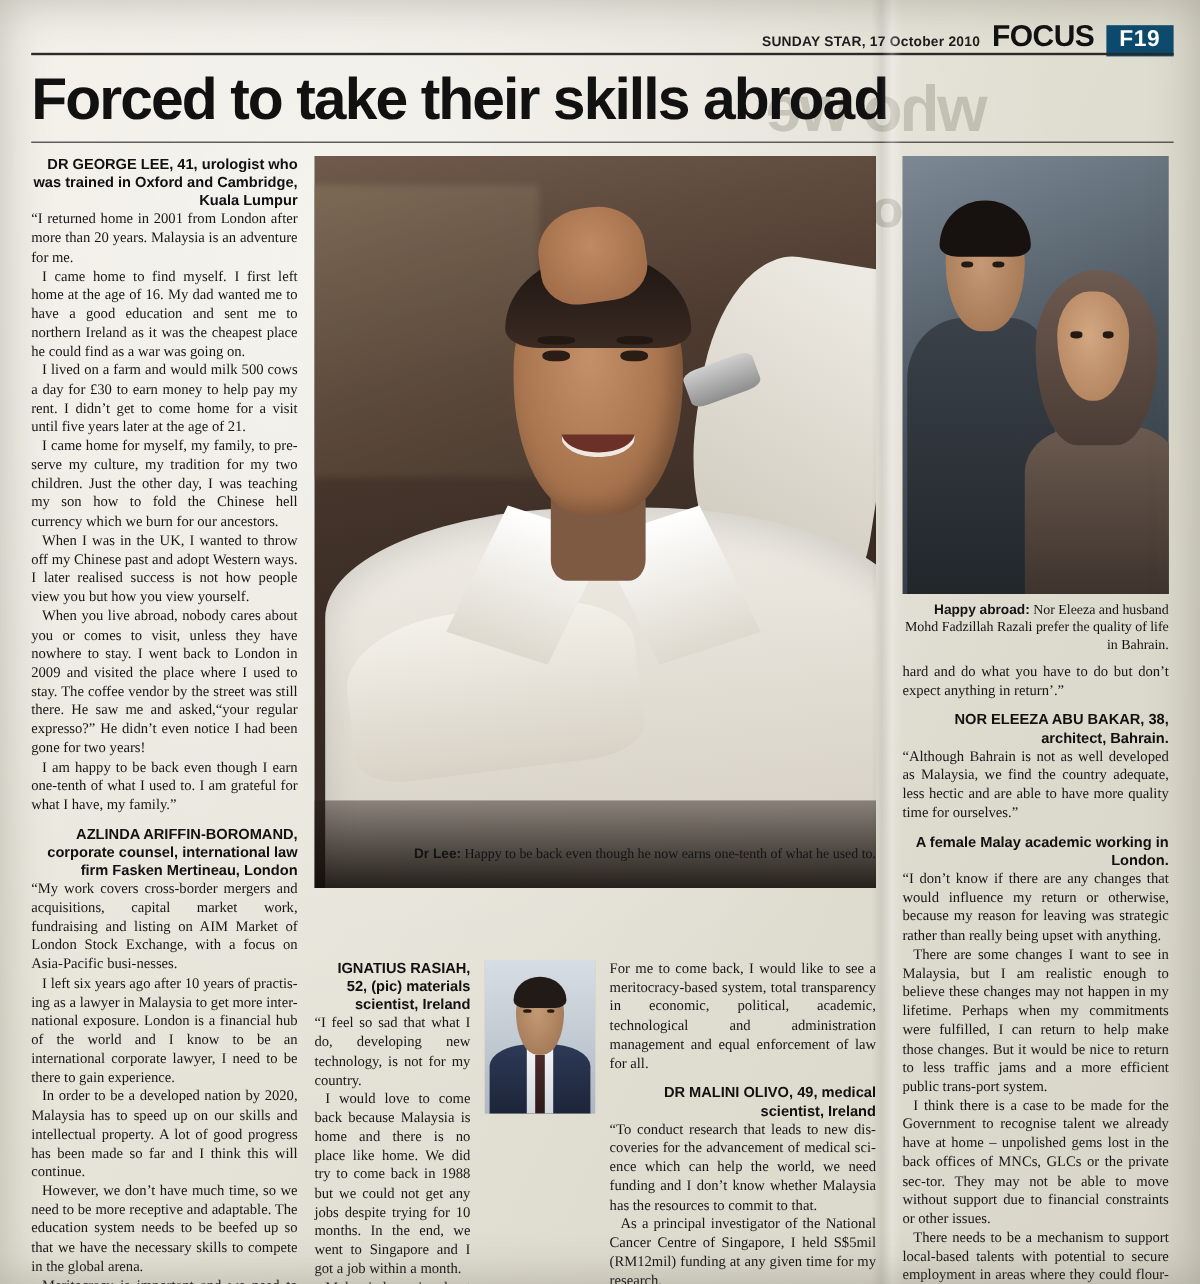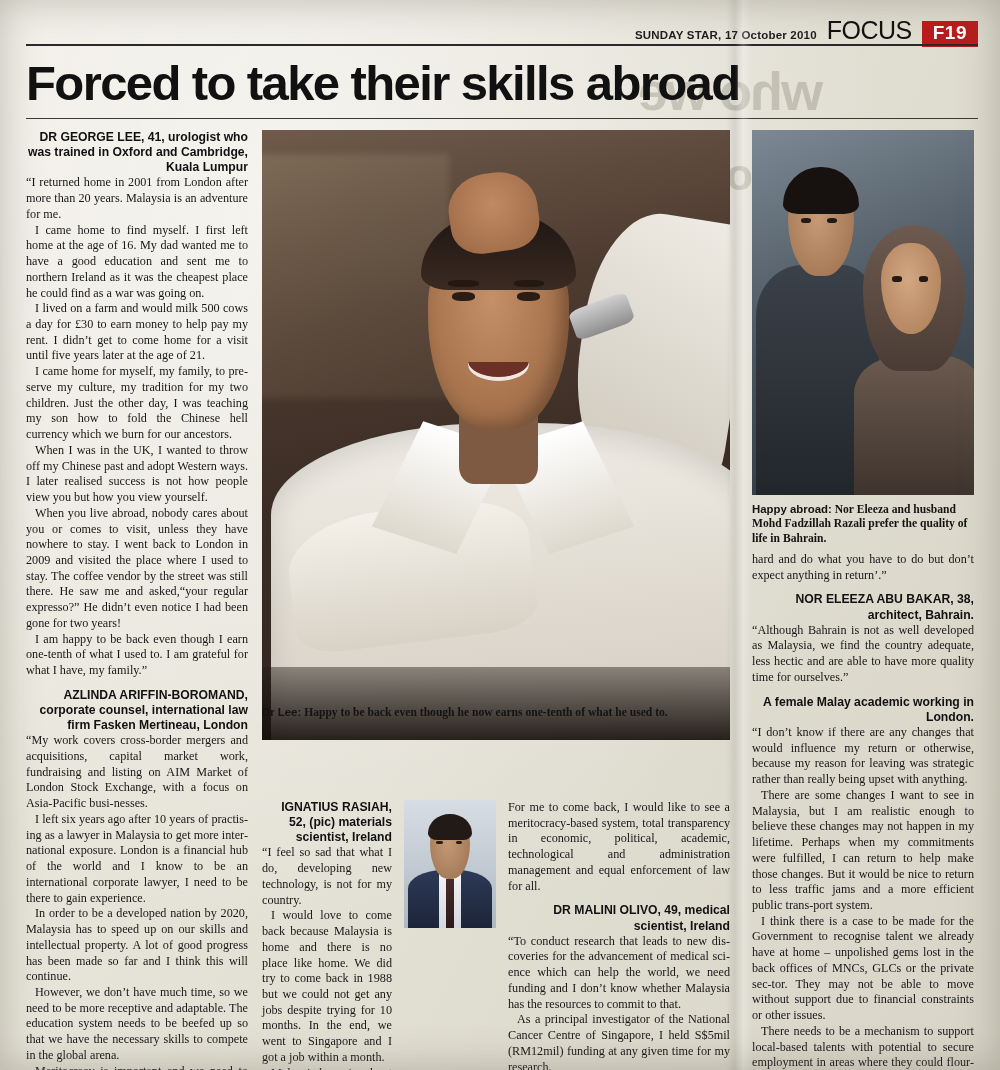--- a/index.html
+++ b/index.html
@@ -63,30 +63,30 @@
   .issue-line {
     font-family: "Liberation Sans", sans-serif;
     font-size: 11.5px;
     font-weight: bold;
     letter-spacing: 0.2px;
     color: #1d1d1d;
   }
   .section-name {
     font-family: "Liberation Sans", sans-serif;
     font-size: 25px;
-    font-weight: normal;
+    font-weight: bold;
     letter-spacing: -0.5px;
     color: #111;
   }
   .folio {
     font-family: "Liberation Sans", sans-serif;
     font-size: 19px;
     font-weight: bold;
     color: #ffffff;
-    background: #b91c1c;
+    background: #0c4a6e;
     padding: 1px 11px 3px 11px;
     letter-spacing: 0.5px;
   }
 
   
   .headline {
     position: absolute;
     top: 58px;
     left: 26px;
     right: 22px;
@@ -163,22 +163,21 @@
     left: 404px;
     top: 800px;
     width: 92px;
     height: 128px;
   }
   .caption {
     position: absolute;
     font-size: 11.6px;
     line-height: 1.24;
     color: #131313;
-    text-align: left;
-    font-weight: bold;
+    text-align: right;
   }
   .caption b { font-family: "Liberation Sans", sans-serif; font-size: 11.4px; }
   #main-caption { left: 262px; top: 705px; width: 468px; }
   #tr-caption { left: 752px; top: 502px; width: 222px; }
 
   
   .ph { position: absolute; inset: 0; }
   
   .mp-bg {
     position: absolute; inset: 0;

